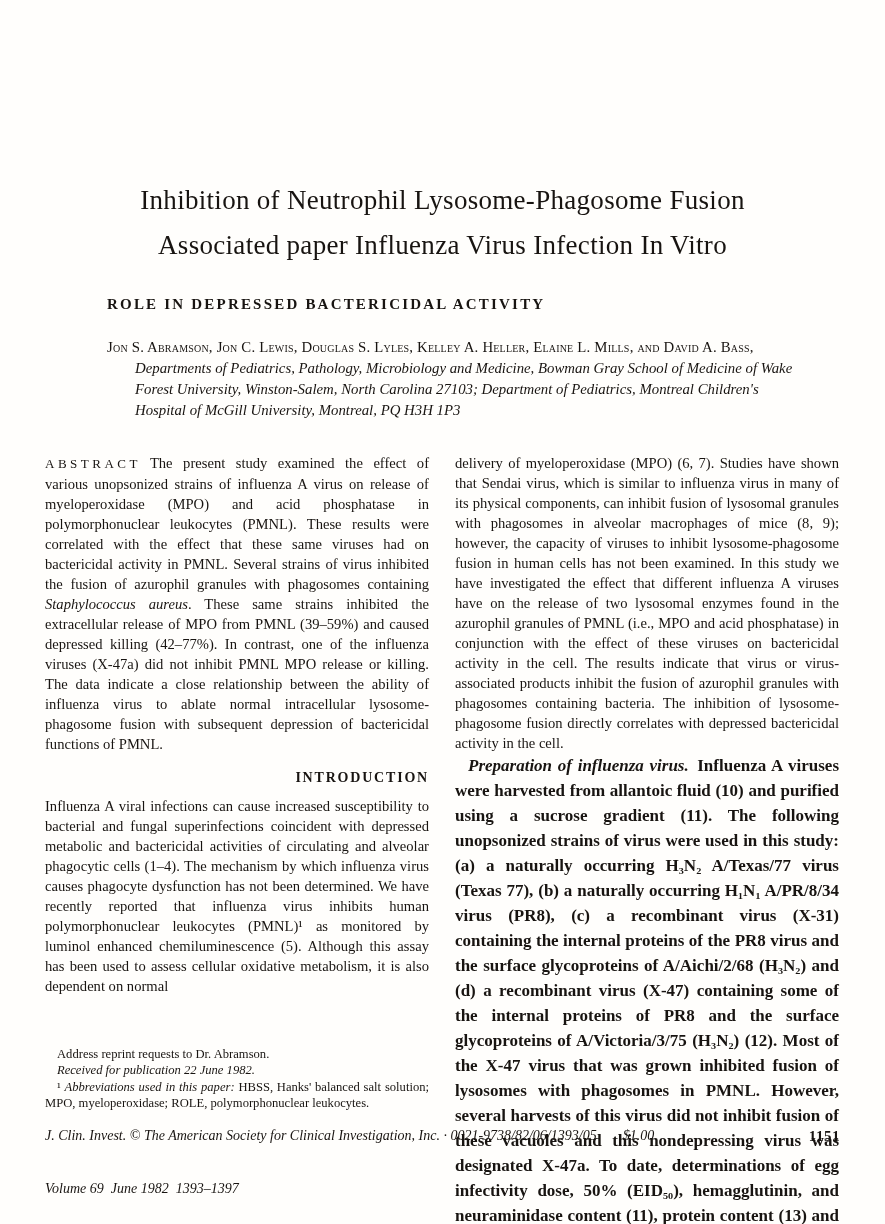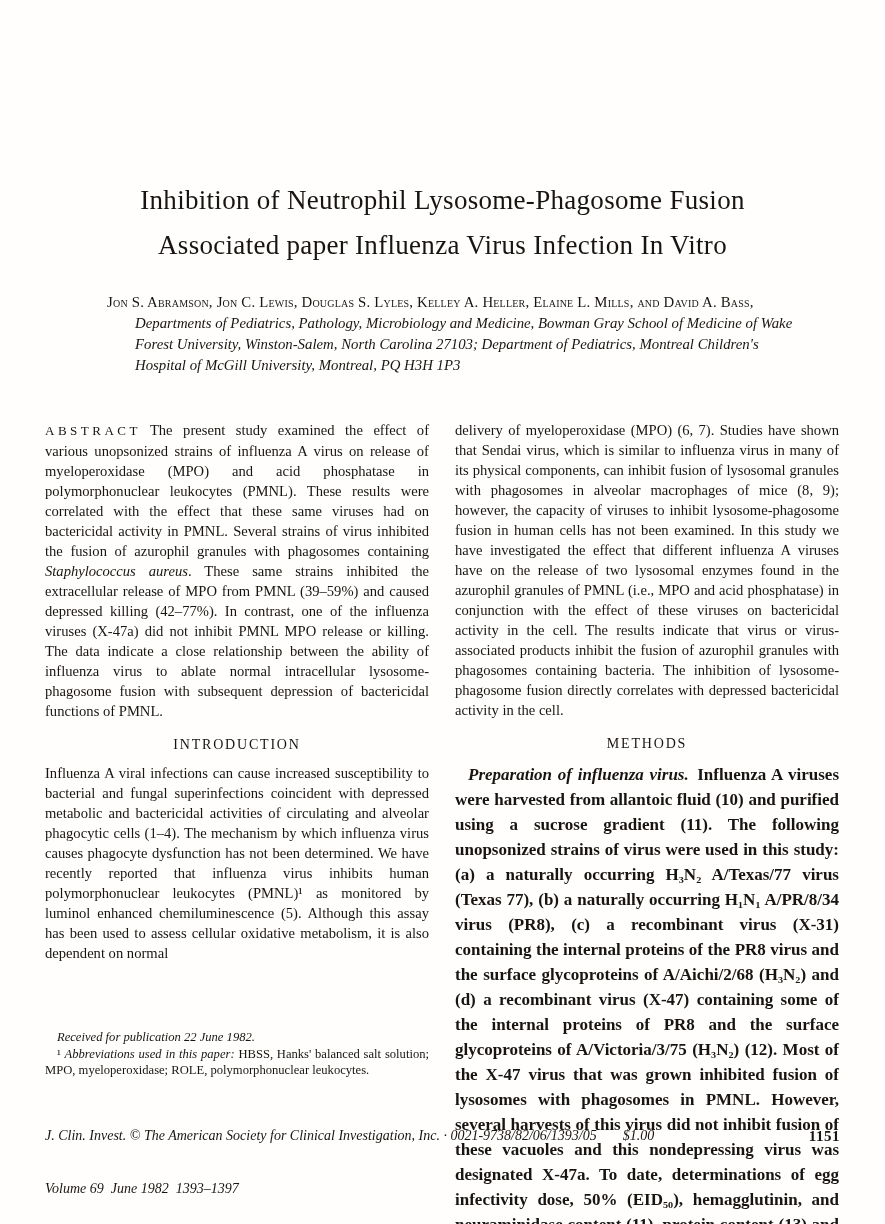--- a/index.html
+++ b/index.html
@@ -10,25 +10,25 @@
     -webkit-font-smoothing:antialiased;
   }
   .title-block { margin-top:178px; text-align:center; font-size:27px; line-height:45px; letter-spacing:0.3px; }
   .subtitle { margin:28px 0 0 62px; font-weight:bold; font-size:15px; letter-spacing:2.2px; }
   .byline {
     margin:24px 0 7px 62px; width:668px; padding-left:28px; text-indent:-28px;
     font-size:14.8px; line-height:21px; text-align:left;
   }
   .authors { font-variant-caps:small-caps; letter-spacing:0.2px; }
   .affiliation { font-style:italic; }
-  .columns { display:flex; gap:26px; margin-top:44px; }
+  .columns { display:flex; gap:26px; margin-top:32px; }
   .col { width:384px; height:658px; display:flex; flex-direction:column; }
   .par { font-size:14.6px; line-height:20px; text-align:justify; margin:0; }
   .abstract-label { font-size:13px; letter-spacing:3.5px; margin-right:9px; }
-  .sec-heading { text-align:center; font-weight:normal; font-size:14px; letter-spacing:1.8px; margin:16px 0 10px; }
+  .sec-heading { text-align:right; font-weight:bold; font-size:14px; letter-spacing:1.8px; margin:16px 0 10px; }
   .it { font-style:italic; }
   .footnotes { margin-top:auto; font-size:12.6px; line-height:16.2px; text-align:justify; }
   .footnotes .fn { margin:0; text-indent:12px; }
   .methods { font-size:17px; line-height:25px; text-align:justify; margin:0; text-indent:13px;font-weight:bold; }
   .footer { position:absolute; left:45px; right:45px; bottom:24px; font-size:14px; line-height:22px; }
   .footer-line1 { display:flex; align-items:flex-end; }
   .footer-italic { font-style:italic; }
   .footer-price { font-style:italic; margin-left:26px; }
   .footer-spacer { flex:1; }
   .page-number { font-weight:bold; font-size:15px; letter-spacing:0.5px; }
@@ -37,42 +37,43 @@
 </head>
 <body>
 
 <div class="page">
 
   <div class="title-block">
     <div>Inhibition of Neutrophil Lysosome-Phagosome Fusion</div>
     <div>Associated paper Influenza Virus Infection In Vitro</div>
   </div>
 
+  <div class="subtitle">ROLE IN DEPRESSED BACTERICIDAL ACTIVITY</div>
 
   <p class="byline"><span class="authors">Jon S. Abramson, Jon C. Lewis, Douglas S. Lyles, Kelley A. Heller, Elaine L. Mills, and David A. Bass, </span><span class="affiliation">Departments of Pediatrics, Pathology, Microbiology and Medicine, Bowman Gray School of Medicine of Wake Forest University, Winston-Salem, North Carolina 27103; Department of Pediatrics, Montreal Children's Hospital of McGill University, Montreal, PQ H3H 1P3</span></p>
 
   <div class="columns">
 
     <div class="col">
       <p class="par"><span class="abstract-label">ABSTRACT</span><span>The present study examined the effect of various unopsonized strains of influenza A virus on release of myeloperoxidase (MPO) and acid phosphatase in polymorphonuclear leukocytes (PMNL). These results were correlated with the effect that these same viruses had on bactericidal activity in PMNL. Several strains of virus inhibited the fusion of azurophil granules with phagosomes containing </span><span class="it">Staphylococcus aureus</span><span>. These same strains inhibited the extracellular release of MPO from PMNL (39–59%) and caused depressed killing (42–77%). In contrast, one of the influenza viruses (X-47a) did not inhibit PMNL MPO release or killing. The data indicate a close relationship between the ability of influenza virus to ablate normal intracellular lysosome-phagosome fusion with subsequent depression of bactericidal functions of PMNL.</span></p>
 
       <h2 class="sec-heading">INTRODUCTION</h2>
 
       <p class="par">Influenza A viral infections can cause increased susceptibility to bacterial and fungal superinfections coincident with depressed metabolic and bactericidal activities of circulating and alveolar phagocytic cells (1–4). The mechanism by which influenza virus causes phagocyte dysfunction has not been determined. We have recently reported that influenza virus inhibits human polymorphonuclear leukocytes (PMNL)¹ as monitored by luminol enhanced chemiluminescence (5). Although this assay has been used to assess cellular oxidative metabolism, it is also dependent on normal</p>
 
       <div class="footnotes">
+        <p class="fn">Address reprint requests to Dr. Abramson.</p>
         <p class="fn it">Received for publication 22 June 1982.</p>
         <p class="fn"><span>¹ </span><span class="it">Abbreviations used in this paper:</span><span> HBSS, Hanks' balanced salt solution; MPO, myeloperoxidase; ROLE, polymorphonuclear leukocytes.</span></p>
       </div>
     </div>
 
     <div class="col">
       <p class="par">delivery of myeloperoxidase (MPO) (6, 7). Studies have shown that Sendai virus, which is similar to influenza virus in many of its physical components, can inhibit fusion of lysosomal granules with phagosomes in alveolar macrophages of mice (8, 9); however, the capacity of viruses to inhibit lysosome-phagosome fusion in human cells has not been examined. In this study we have investigated the effect that different influenza A viruses have on the release of two lysosomal enzymes found in the azurophil granules of PMNL (i.e., MPO and acid phosphatase) in conjunction with the effect of these viruses on bactericidal activity in the cell. The results indicate that virus or virus-associated products inhibit the fusion of azurophil granules with phagosomes containing bacteria. The inhibition of lysosome-phagosome fusion directly correlates with depressed bactericidal activity in the cell.</p>
 
-      <h2 class="sec-heading">METHODS</h2>
 
       <p class="methods"><span class="it">Preparation of influenza virus.</span><span> Influenza A viruses were harvested from allantoic fluid (10) and purified using a sucrose gradient (11). The following unopsonized strains of virus were used in this study: (a) a naturally occurring H₃N₂ A/Texas/77 virus (Texas 77), (b) a naturally occurring H₁N₁ A/PR/8/34 virus (PR8), (c) a recombinant virus (X-31) containing the internal proteins of the PR8 virus and the surface glycoproteins of A/Aichi/2/68 (H₃N₂) and (d) a recombinant virus (X-47) containing some of the internal proteins of PR8 and the surface glycoproteins of A/Victoria/3/75 (H₃N₂) (12). Most of the X-47 virus that was grown inhibited fusion of lysosomes with phagosomes in PMNL. However, several harvests of this virus did not inhibit fusion of these vacuoles and this nondepressing virus was designated X-47a. To date, determinations of egg infectivity dose, 50% (EID₅₀), hemagglutinin, and neuraminidase content (11), protein content (13) and SDS gel electrophoresis (14) have not established the difference between X-47 and X-47a. The Texas 77, PR8, X-31, X-47 and X-47a viruses had hemagglutination titers</span></p>
     </div>
 
   </div>
 
   <div class="footer">
     <div class="footer-line1">
       <span class="footer-italic">J. Clin. Invest. © The American Society for Clinical Investigation, Inc. · 0021-9738/82/06/1393/05</span>
       <span class="footer-price">$1.00</span>

